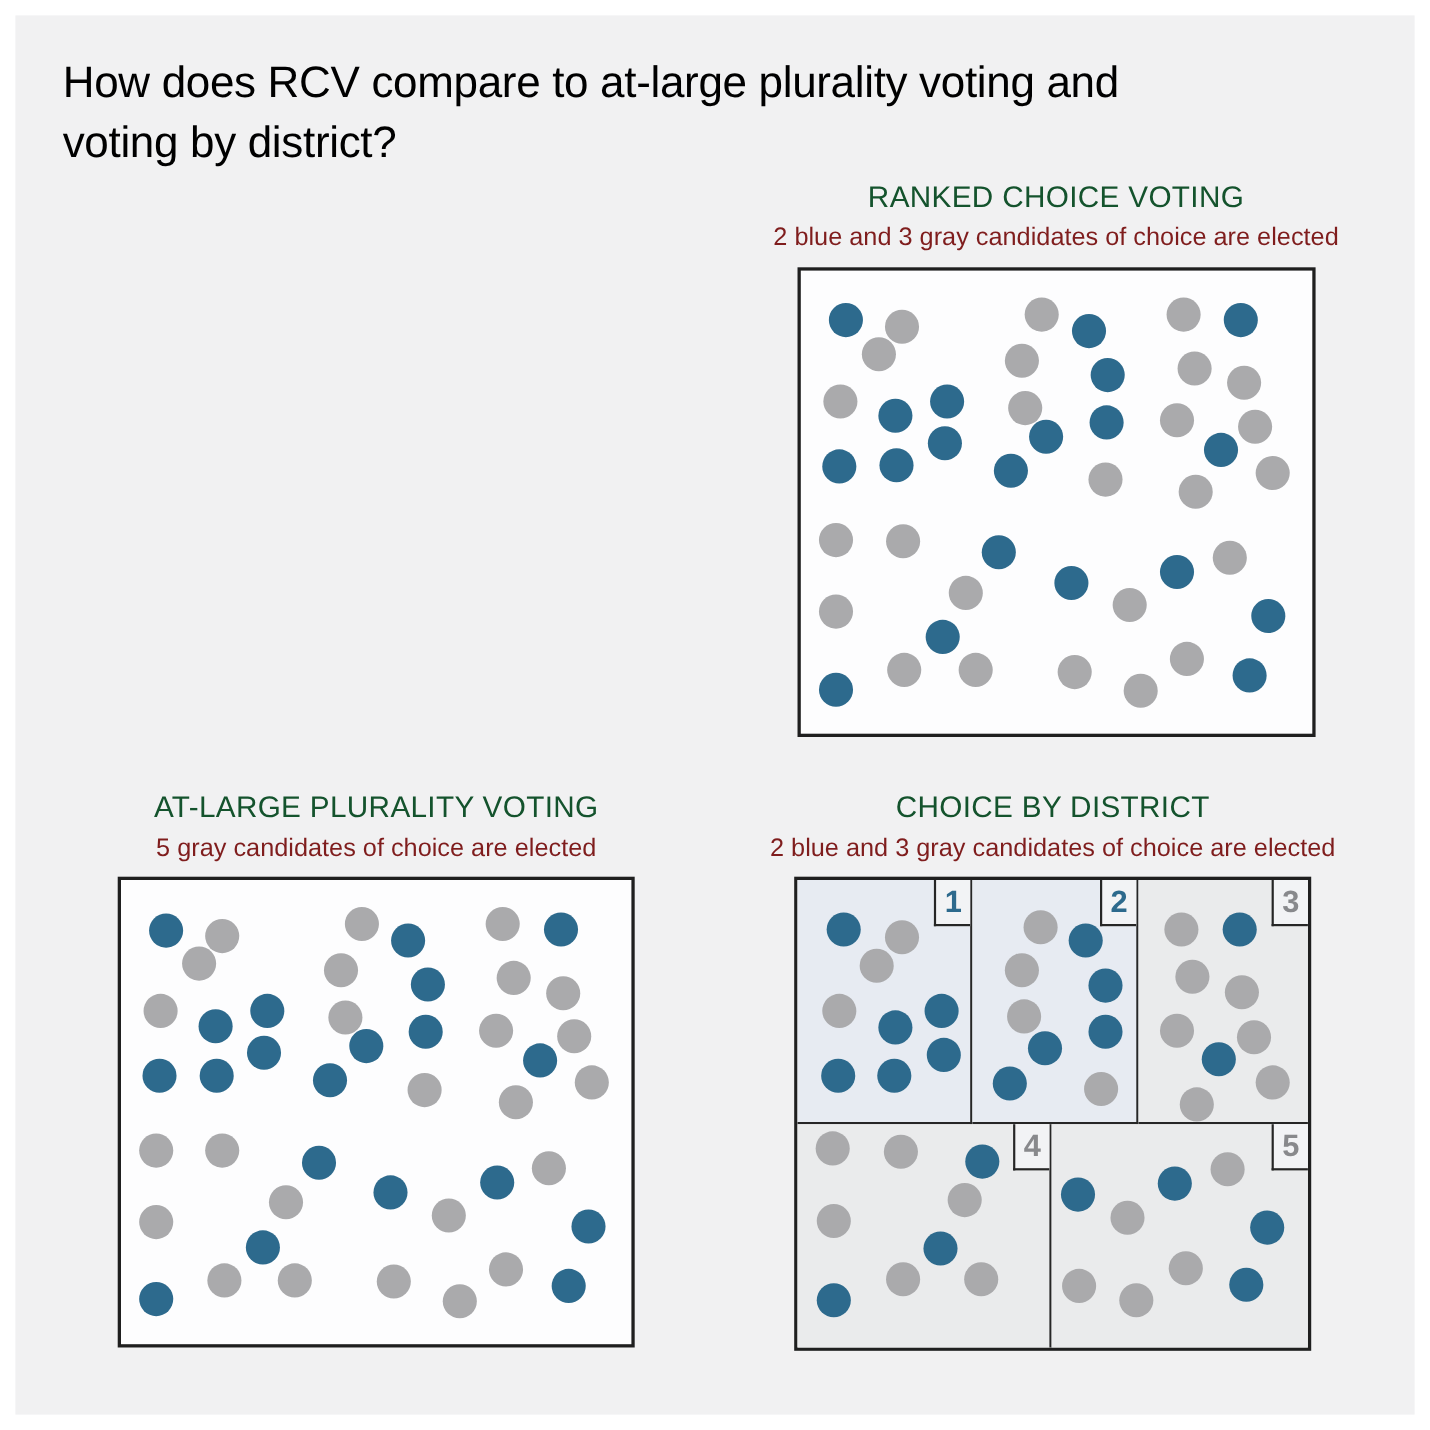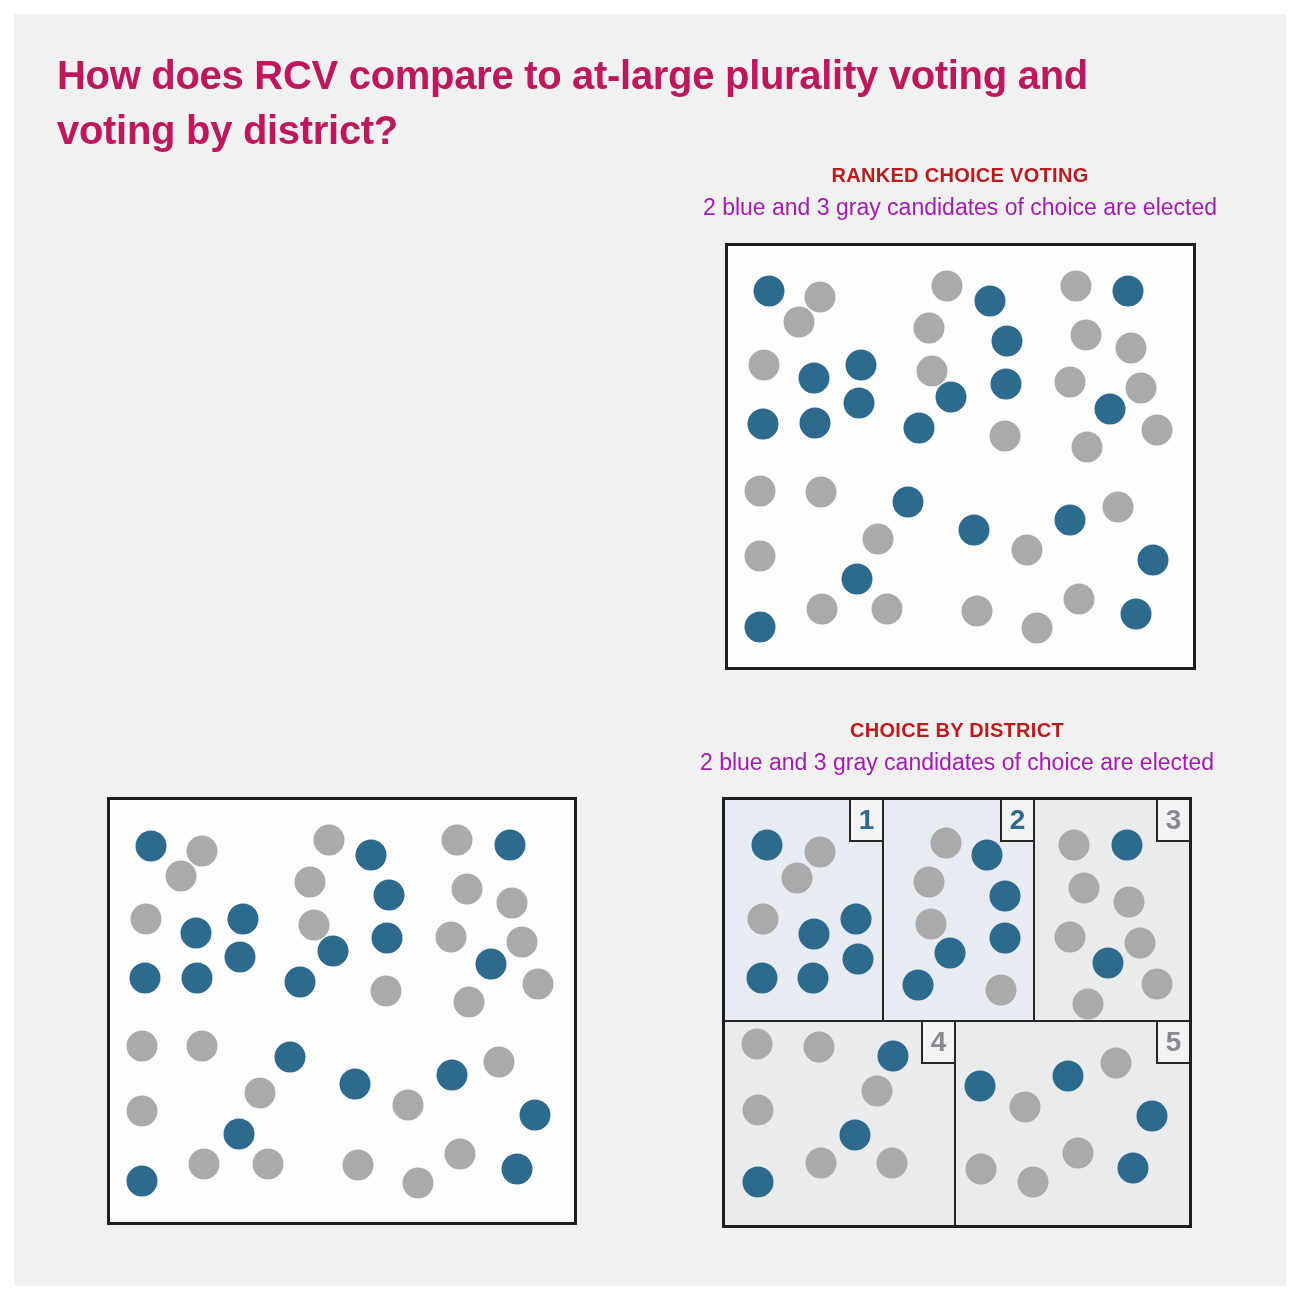--- a/index.html
+++ b/index.html
@@ -16,49 +16,49 @@
     width: 1272px; height: 1272px;
     background: #f1f1f2;
   }
   .page-title {
     position: absolute;
     left: 43px; top: 34px;
     width: 1150px;
     margin: 0;
     font-size: 40px;
     line-height: 55px;
-    font-weight: 700;
+    font-weight: 400;
     letter-spacing: -0.3px;
-    color: #be185d;
+    color: #000000;
     white-space: pre-line;
   }
   .intro {
     position: absolute;
     left: 71px; top: 291px;
     width: 600px;
     font-size: 28px;
     line-height: 37.5px;
     color: #3e3e3e;
     white-space: pre-line;
   }
   .panel-header {
     position: absolute;
     width: 570px;
     text-align: center;
   }
   .panel-title {
-    font-size: 20px;
-    font-weight: 700;
+    font-size: 27px;
+    font-weight: 400;
     letter-spacing: 0.3px;
-    color: #b91c1c;
+    color: #14532d;
     margin-bottom: 7px;
   }
   .panel-subtitle {
     font-size: 23px;
-    color: #a21caf;
+    color: #7f1d1d;
   }
   .header-rcv      { left: 661px; top: 150px; }
   .header-atlarge  { left:  43px; top: 705px; }
   .header-district { left: 658px; top: 705px; }
 
   .voter-box {
     position: absolute;
     background: #fdfdfe;
     border: 3px solid #1f1f1f;
     box-sizing: border-box;
@@ -154,20 +154,24 @@
       <div class="dot blue" style="left: 27.8%; top: 79.1%;"></div>
       <div class="dot gray" style="left: 75.4%; top: 83.8%;"></div>
       <div class="dot gray" style="left: 20.2%; top: 86.2%;"></div>
       <div class="dot gray" style="left: 34.1%; top: 86.2%;"></div>
       <div class="dot gray" style="left: 53.5%; top: 86.6%;"></div>
       <div class="dot blue" style="left: 87.8%; top: 87.4%;"></div>
       <div class="dot blue" style="left: 6.9%; top: 90.4%;"></div>
       <div class="dot gray" style="left: 66.4%; top: 90.8%;"></div>
     </div>
 
+  <div class="panel-header header-atlarge">
+    <div class="panel-title">AT-LARGE PLURALITY VOTING</div>
+    <div class="panel-subtitle">5 gray candidates of choice are elected</div>
+  </div>
   <div class="voter-box box-atlarge">
       <div class="dot blue" style="left: 8.9%; top: 10.8%;"></div>
       <div class="dot gray" style="left: 19.8%; top: 12%;"></div>
       <div class="dot gray" style="left: 47.2%; top: 9.5%;"></div>
       <div class="dot blue" style="left: 56.3%; top: 13%;"></div>
       <div class="dot gray" style="left: 74.8%; top: 9.5%;"></div>
       <div class="dot blue" style="left: 86.1%; top: 10.6%;"></div>
       <div class="dot gray" style="left: 15.3%; top: 18%;"></div>
       <div class="dot gray" style="left: 43.2%; top: 19.4%;"></div>
       <div class="dot blue" style="left: 60.1%; top: 22.6%;"></div>

